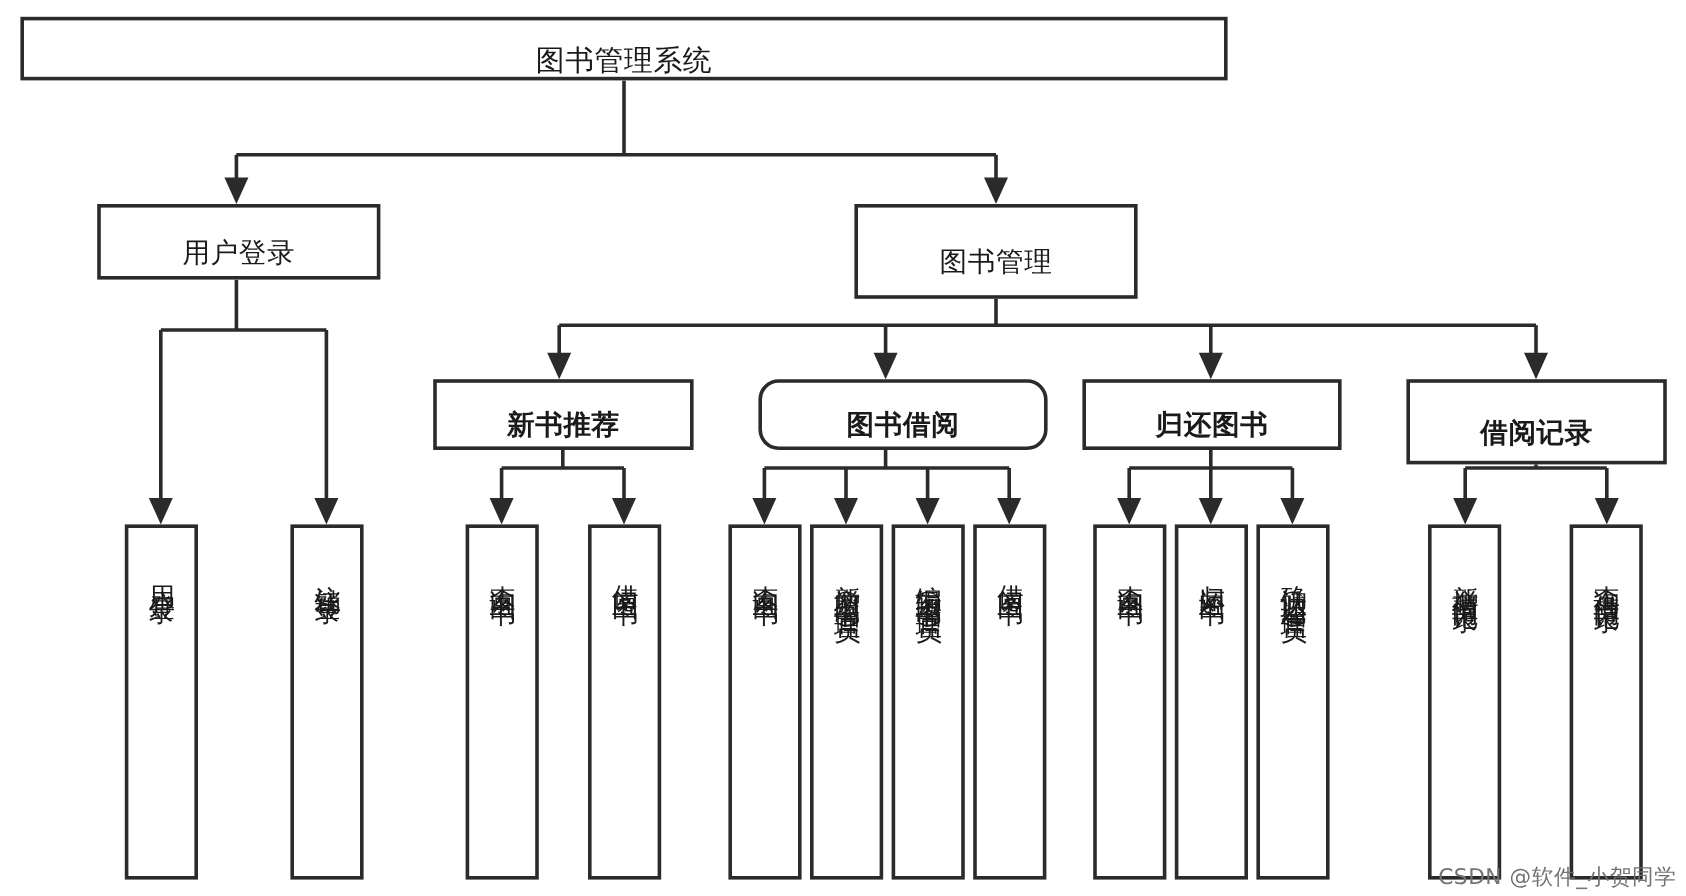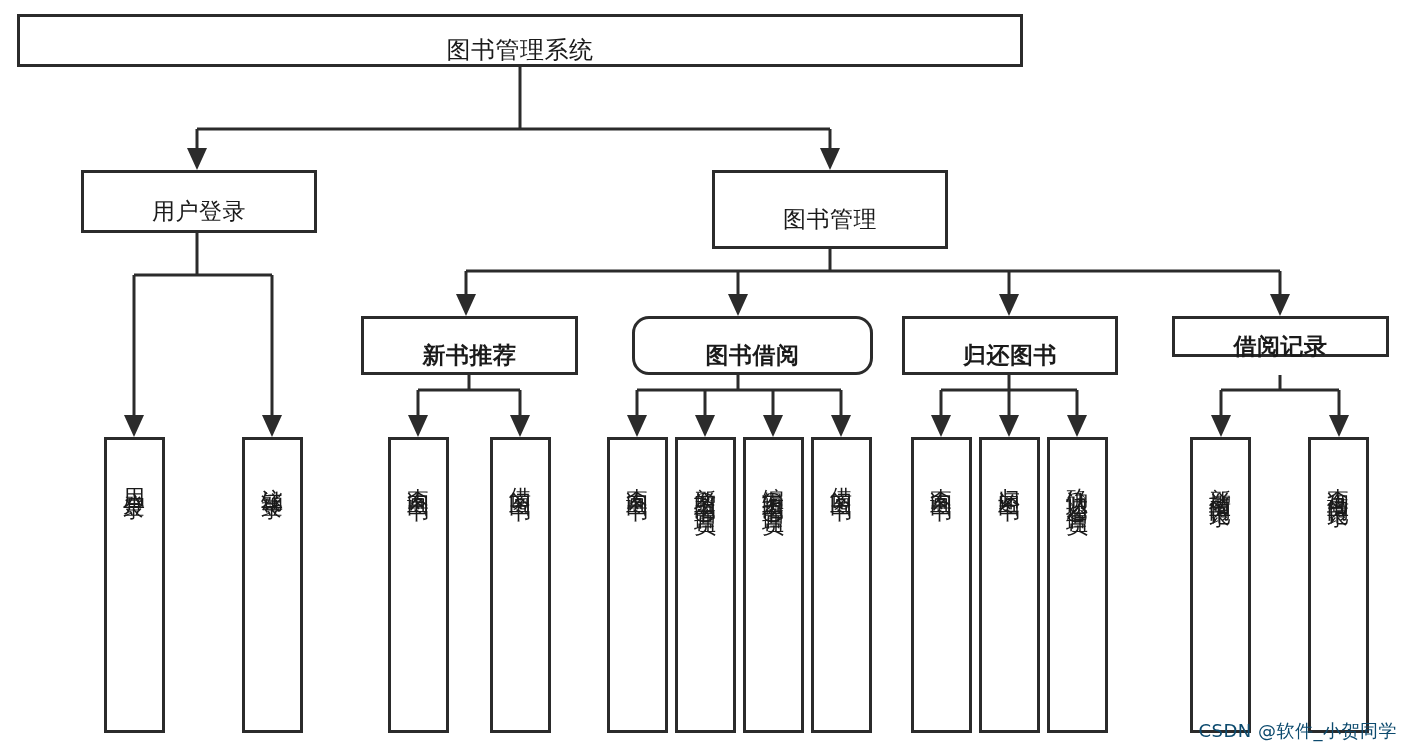--- a/index.html
+++ b/index.html
@@ -69,21 +69,21 @@
     letter-spacing:4px;
     white-space:nowrap;
   }
 
   
   #watermark{
     position:absolute;
     right:8px;
     bottom:4px;
     font-size:18px;
-    color:#0c4a6e;
+    color:#737373;
     letter-spacing:0.5px;
     z-index:5;
     white-space:nowrap;
   }
 </style>
 </head>
 <body>
 
 <div id="canvas">
 
@@ -166,21 +166,21 @@
   </div>
 
   <div class="node level3" style="left:632px; top:316px; width:241px; height:59px;border-radius:17px;">
     <span class="label">图书借阅</span>
   </div>
 
   <div class="node level3" style="left:902px; top:316px; width:216px; height:59px;">
     <span class="label">归还图书</span>
   </div>
 
-  <div class="node level3" style="left:1172px; top:316px; width:217px; height:41px;">
+  <div class="node level3" style="left:1172px; top:316px; width:217px; height:71px;">
     <span class="label">借阅记录</span>
   </div>
 
   <div class="node leaf" style="left:104px; top:437px; width:61px; height:296px;">
     <span class="label">用户登录</span>
   </div>
   <div class="node leaf" style="left:242px; top:437px; width:61px; height:296px;">
     <span class="label">注销登录</span>
   </div>
 

